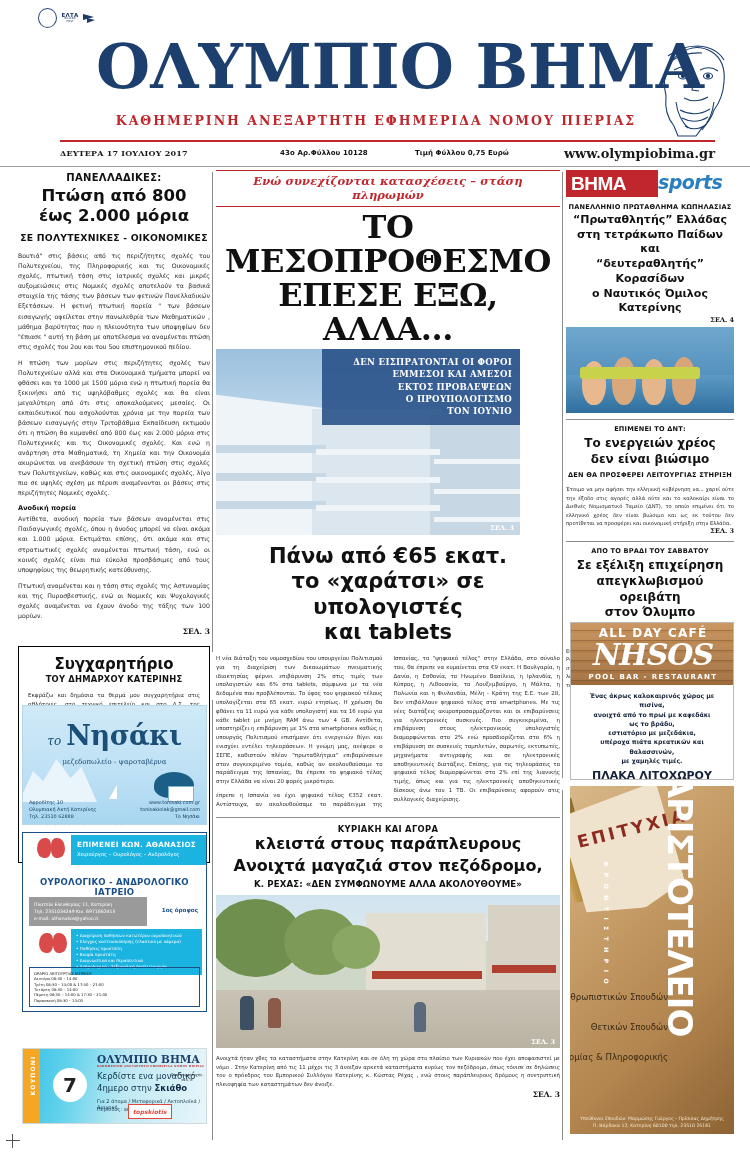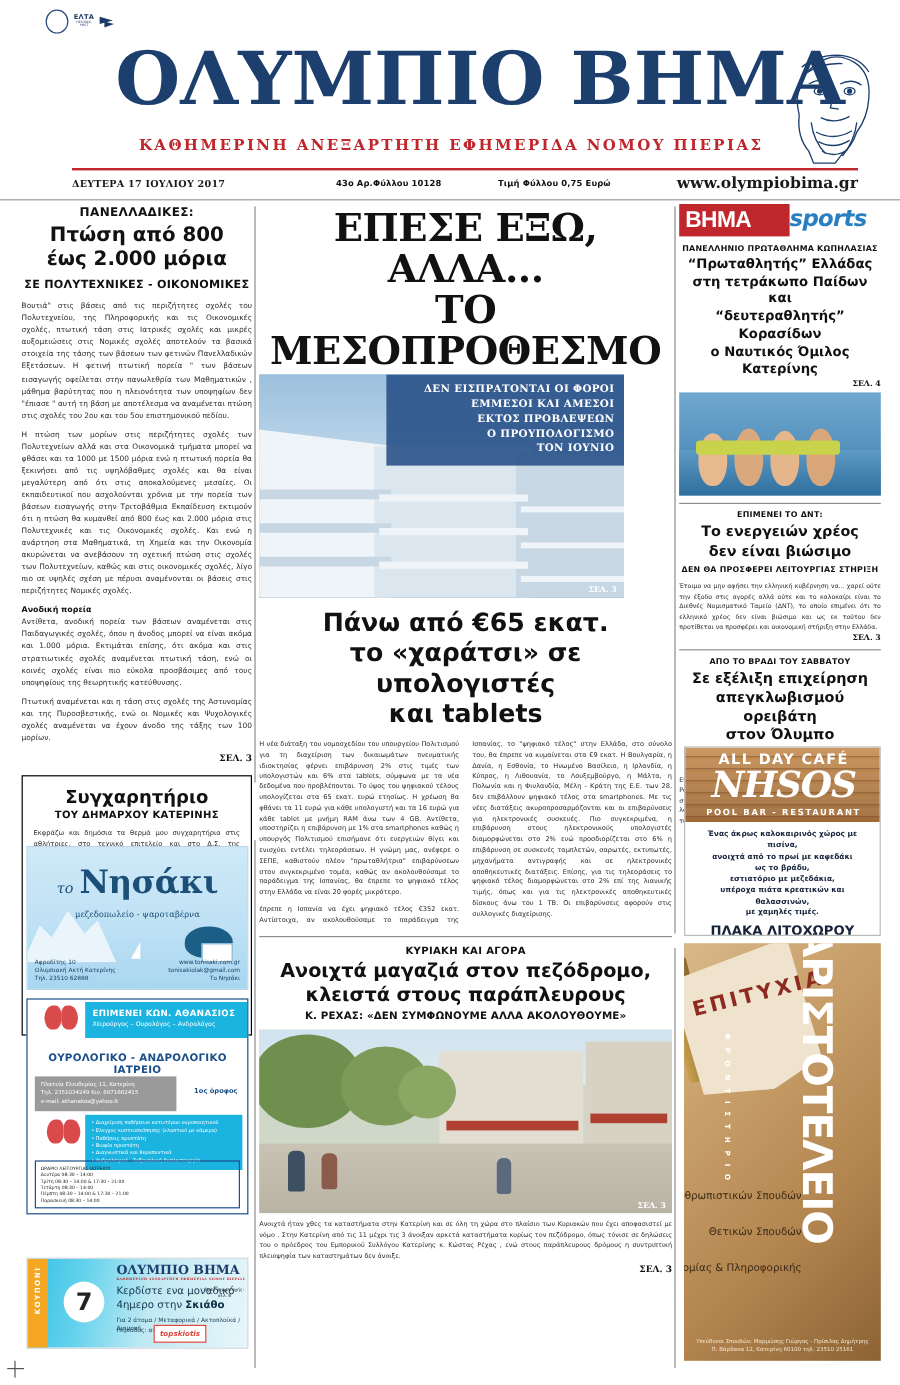--- a/index.html
+++ b/index.html
@@ -353,23 +353,26 @@
     </div>
     <div class="cp-l3">Για 2 άτομα / Μεταφορικά / Ακτοπλοϊκά / Διαμονή</div>
     <div class="cp-l4">Περίοδος: από 20/8 έως 7/9</div>
     <div class="cp-note">Όροι συμμετοχής: σελ. 8</div>
     <div class="cp-tops">
       <span>topskiotis</span>
     </div>
   </div>
 
   <div class="colC">
+    <div class="lead-box">
+      <div class="lead-kicker">Ενώ συνεχίζονται κατασχέσεις – στάση πληρωμών</div>
+    </div>
     <div style="padding-top:4px">
+      <div class="lead-hl lh1">ΤΟ ΜΕΣΟΠΡΟΘΕΣΜΟ</div>
       <div class="lead-hl lh2">ΕΠΕΣΕ ΕΞΩ, ΑΛΛΑ...</div>
-      <div class="lead-hl lh1">ΤΟ ΜΕΣΟΠΡΟΘΕΣΜΟ</div>
     </div>
 
     <div class="lead-photo">
       <div class="sky"></div>
       <div class="bld3" style="left:-10px;top:52px;width:120px;height:140px;transform:skewY(7deg);"></div>
       <div class="bld" style="left:96px;top:60px;width:130px;height:130px;"></div>
       <div class="bld2" style="left:214px;top:66px;width:134px;height:124px;"></div>
       <div class="bld2" style="left:0px;top:96px;width:110px;height:8px;"></div>
       <div class="bld2" style="left:0px;top:124px;width:110px;height:8px;"></div>
       <div class="bld2" style="left:0px;top:152px;width:110px;height:8px;"></div>
@@ -392,22 +395,22 @@
     <div class="mid-hl">Πάνω από €65 εκατ.</div>
     <div class="mid-hl" style="margin-top:0">το «χαράτσι» σε υπολογιστές</div>
     <div class="mid-hl" style="margin-top:0">και tablets</div>
     <div class="two-col">
       <p>Η νέα διάταξη του νομοσχεδίου του υπουργείου Πολιτισμού για τη διαχείριση των δικαιωμάτων πνευματικής ιδιοκτησίας φέρνει επιβάρυνση 2% στις τιμές των υπολογιστών και 6% στα tablets, σύμφωνα με τα νέα δεδομένα που προβλέπονται. Το ύψος του ψηφιακού τέλους υπολογίζεται στα 65 εκατ. ευρώ ετησίως. Η χρέωση θα φθάνει τα 11 ευρώ για κάθε υπολογιστή και τα 16 ευρώ για κάθε tablet με μνήμη RAM άνω των 4 GB. Αντίθετα, υποστηρίζει η επιβάρυνση με 1% στα smartphones καθώς η υπουργός Πολιτισμού επισήμανε ότι ενεργειών θίγει και ενισχύει εντέλει τηλεοράσεων. Η γνώμη μας, ανέφερε ο ΣΕΠΕ, καθιστούν πλέον "πρωταθλήτρια" επιβαρύνσεων στον συγκεκριμένο τομέα, καθώς αν ακολουθούσαμε το παράδειγμα της Ισπανίας, θα έπρεπε το ψηφιακό τέλος στην Ελλάδα να είναι 20 φορές μικρότερο.</p>
       <p>έπρεπε η Ισπανία να έχει ψηφιακό τέλος €352 εκατ. Αντίστοιχα, αν ακολουθούσαμε το παράδειγμα της Ισπανίας, το "ψηφιακό τέλος" στην Ελλάδα, στο σύνολο του, θα έπρεπε να κυμαίνεται στα €9 εκατ. Η Βουλγαρία, η Δανία, η Εσθονία, το Ηνωμένο Βασίλειο, η Ιρλανδία, η Κύπρος, η Λιθουανία, το Λουξεμβούργο, η Μάλτα, η Πολωνία και η Φινλανδία, Μέλη - Κράτη της Ε.Ε. των 28, δεν επιβάλλουν ψηφιακό τέλος στα smartphones. Με τις νέες διατάξεις ακυροπροσαρμόζονται και οι επιβαρύνσεις για ηλεκτρονικές συσκευές. Πιο συγκεκριμένα, η επιβάρυνση στους ηλεκτρονικούς υπολογιστές διαμορφώνεται στο 2% ενώ προσδιορίζεται στο 6% η επιβάρυνση σε συσκευές ταμπλετών, σαρωτές, εκτυπωτές, μηχανήματα αντιγραφής και σε ηλεκτρονικές αποθηκευτικές διατάξεις. Επίσης, για τις τηλεοράσεις το ψηφιακό τέλος διαμορφώνεται στο 2% επί της λιανικής τιμής, όπως και για τις ηλεκτρονικές αποθηκευτικές δίσκους άνω του 1 TB. Οι επιβαρύνσεις αφορούν στις συλλογικές διαχείρισης.</p>
     </div>
 
     <div class="hr-g"></div>
     <div class="mid-kicker">ΚΥΡΙΑΚΗ ΚΑΙ ΑΓΟΡΑ</div>
+    <div class="mid-hl2" style="margin-top:0">κλειστά στους παράπλευρους</div>
     <div class="mid-hl2">Ανοιχτά μαγαζιά στον πεζόδρομο,</div>
-    <div class="mid-hl2" style="margin-top:0">κλειστά στους παράπλευρους</div>
     <div class="mid-sub2">Κ. ΡΕΧΑΣ: «ΔΕΝ ΣΥΜΦΩΝΟΥΜΕ ΑΛΛΑ ΑΚΟΛΟΥΘΟΥΜΕ»</div>
 
     <div class="street-photo">
       <div class="sp-sky"></div>
       <div class="sp-bldg" style="left:150px;top:18px;width:120px;height:80px;"></div>
       <div class="sp-bldg" style="left:272px;top:10px;width:72px;height:92px;background:#d7d2c4;"></div>
       <div class="sp-awn" style="left:156px;top:76px;width:110px;height:8px;"></div>
       <div class="sp-awn" style="left:276px;top:70px;width:64px;height:8px;"></div>
       <div class="sp-tree" style="left:-6px;top:4px;width:92px;height:78px;"></div>
       <div class="sp-tree" style="left:68px;top:14px;width:74px;height:66px;background:#7d9a58;"></div>

